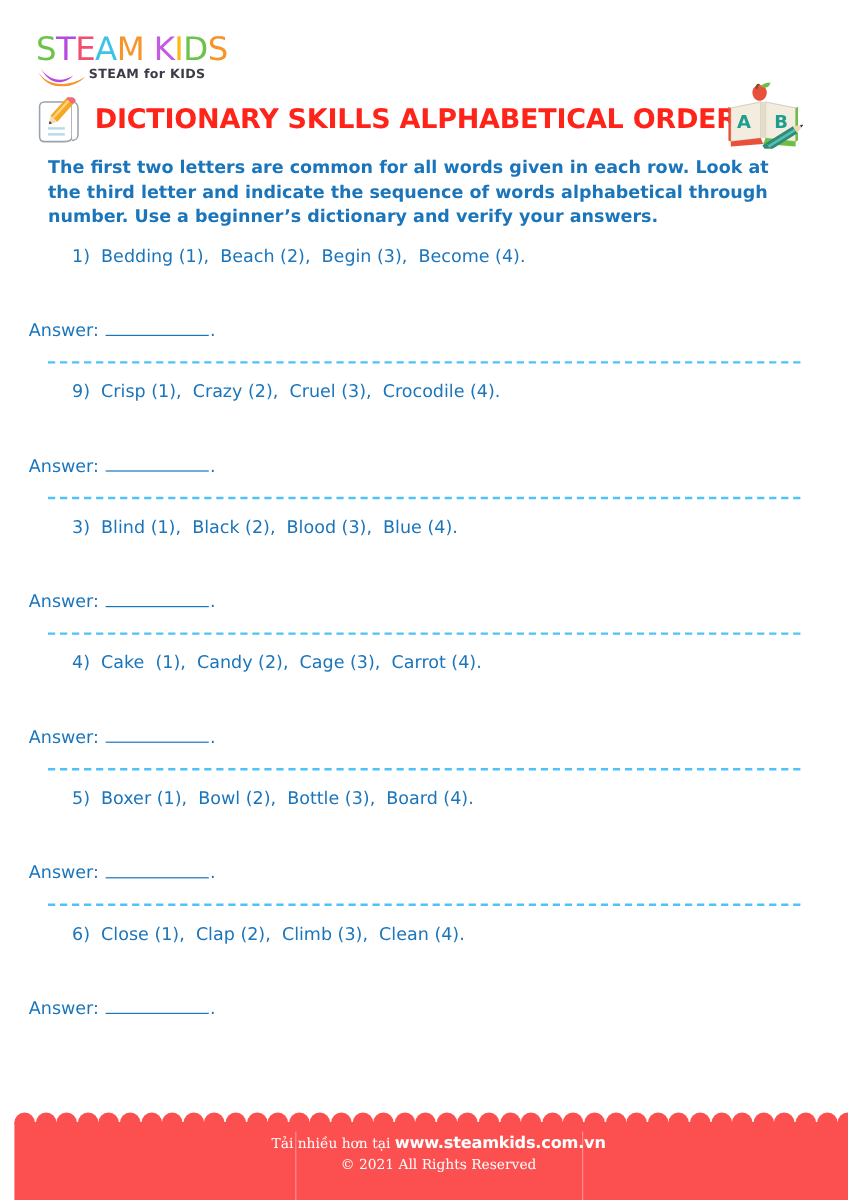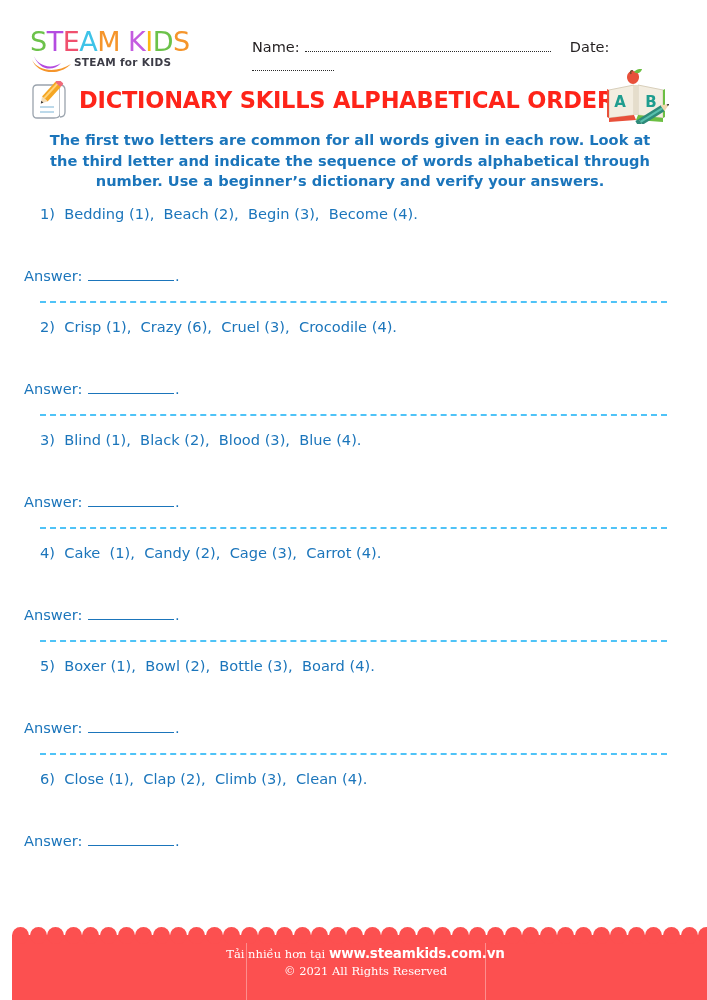--- a/index.html
+++ b/index.html
@@ -122,36 +122,35 @@
   .instructions {
     position: absolute;
     left: 40px;
     top: 130px;
     width: 620px;
     font-family: "DejaVu Sans", sans-serif;
     font-weight: bold;
     font-size: 14.6px;
     line-height: 20.6px;
     color: #1b75bb;
-    text-align: center;
   }
 
   
   .questions {
     position: absolute;
     left: 0;
     top: 203px;
     width: 707px;
   }
   .qblock { position: relative; }
   .qline {
     font-family: "DejaVu Sans", sans-serif;
     font-size: 14.6px;
     color: #1b75bb;
-    padding-left: 40px;
+    padding-left: 60px;
     white-space: pre;
     height: 24px;
     line-height: 22px;
   }
   .answer-row {
     font-family: "DejaVu Sans", sans-serif;
     font-size: 14.6px;
     color: #1b75bb;
     padding-left: 24px;
     height: 24px;
@@ -248,26 +247,20 @@
 
     <div class="logo-block">
       <div class="logo-word" id="logo-word"><span style="color: rgb(108, 194, 74);">S</span><span style="color: rgb(180, 75, 224);">T</span><span style="color: rgb(240, 80, 110);">E</span><span style="color: rgb(62, 195, 232);">A</span><span style="color: rgb(245, 149, 43);">M</span><span style="color: rgb(255, 255, 255);">&nbsp;</span><span style="color: rgb(196, 92, 224);">K</span><span style="color: rgb(253, 185, 19);">I</span><span style="color: rgb(108, 194, 74);">D</span><span style="color: rgb(245, 149, 43);">S</span></div>
       <div class="logo-sub">STEAM for KIDS</div>
       <svg class="logo-swoosh" viewBox="0 0 46 22">
         <path d="M2,4 C6,16 20,20 30,13 C22,22 8,21 2,4 Z" fill="#b44be0"></path>
         <path d="M1,10 C8,22 26,23 40,14 C30,25 8,26 1,10 Z" fill="#f5952b"></path>
       </svg>
     </div>
 
-    <div class="namedate">
-      <span class="nd-label">Name:</span>
-      <span class="nd-rule name"></span>
-      <span class="nd-label" style="margin-left:14px;">Date:</span>
-      <span class="nd-rule date"></span>
-    </div>
   </div>
 
   <div class="title-row">
 
     <svg class="notepad-icon" viewBox="0 0 42 40">
       <path d="M7,4 L30,4 L30,33 C30,36 27,37 24,37 L7,37 C4.5,37 3,35.5 3,33 L3,8 C3,5.5 4.5,4 7,4 Z" fill="#ffffff" stroke="#9aa3ad" stroke-width="1.3"></path>
       <path d="M30,4 C33,4 35,6 35,9 L35,31 C35,34 33,36 30,36" fill="#ffffff" stroke="#9aa3ad" stroke-width="1.3"></path>
       <rect x="10" y="25" width="14" height="2" fill="#bcd9ea"></rect>
       <rect x="10" y="30" width="14" height="2" fill="#bcd9ea"></rect>
       <g transform="rotate(42 17 16)">
@@ -319,21 +312,21 @@
       <div class="answer-row">
         <span>Answer:</span>
         <span class="answer-blank"></span><span>.</span>
       </div>
       <div class="sp-before-d"></div>
       <div class="divider"></div>
       <div class="sp-after-d"></div>
     </div>
 
     <div class="qblock">
-      <div class="qline">2)  Crisp (1),  Crazy (6),  Cruel (3),  Crocodile (4).</div>
+      <div class="qline">9)  Crisp (1),  Crazy (2),  Cruel (3),  Crocodile (4).</div>
       <div class="sp-after-q"></div>
       <div class="answer-row">
         <span>Answer:</span>
         <span class="answer-blank"></span><span>.</span>
       </div>
       <div class="sp-before-d"></div>
       <div class="divider"></div>
       <div class="sp-after-d"></div>
     </div>
 

